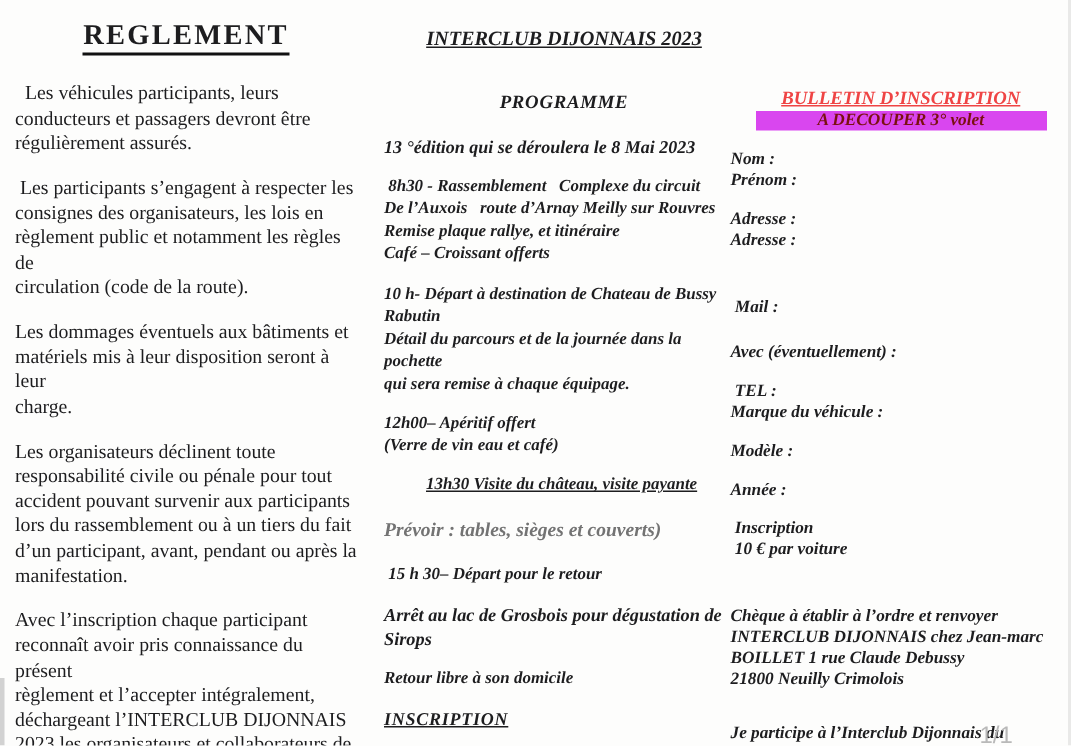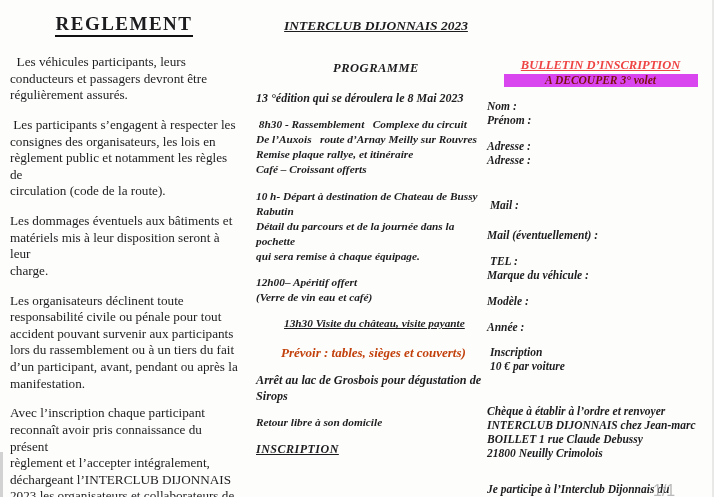--- a/index.html
+++ b/index.html
@@ -28,21 +28,21 @@
   
   .mid{font-style:italic;font-weight:bold;}
   .club-title{
     text-align:center;font-size:13.5px;margin-top:18px;
   }
   .club-title span{text-decoration:underline;}
   .programme{ text-align:center;font-size:12.5px;margin-top:27px;letter-spacing:0.5px;}
   .edition{font-size:12px;margin-top:15px;}
   .prog-block{font-size:11.3px;line-height:1.34;white-space:pre-wrap;margin-top:11px;}
   .underlined{text-decoration:underline;margin-left:28px;}
-  .prevoir{font-size:13px;margin-top:13px;color:#c2410c;margin-left:25px;}
+  .prevoir{font-size:13px;margin-top:13px;color:#737373;}
   .inscription-h{font-size:12px;margin-top:12px;text-decoration:underline;letter-spacing:0.5px;}
 
   
   .right{font-style:italic;font-weight:bold;}
   .bulletin-title{
     text-align:center;font-size:12.5px;margin-top:58px;color:#ef4444;
   }
   .bulletin-title span{text-decoration:underline;}
   .banner{
     text-align:center;margin:1px auto 0 auto;width:190px;
@@ -104,38 +104,39 @@
 Remise plaque rallye, et itinéraire
 Café – Croissant offerts</div>
   <div class="prog-block">10 h- Départ à destination de Chateau de Bussy
 Rabutin
 Détail du parcours et de la journée dans la pochette
 qui sera remise à chaque équipage.</div>
   <div class="prog-block">12h00– Apéritif offert
 (Verre de vin eau et café)</div>
   <div class="prog-block underlined">13h30 Visite du château, visite payante</div>
   <div class="prevoir">Prévoir : tables, sièges et couverts)</div>
+  <div class="prog-block" style="margin-top:15px"> 15 h 30– Départ pour le retour</div>
   <div class="prog-block" style="font-size:12.2px">Arrêt au lac de Grosbois pour dégustation de
 Sirops</div>
   <div class="prog-block">Retour libre à son domicile</div>
   <div class="inscription-h">INSCRIPTION</div>
 
 </div>
 
 <div class="col right" id="right-col">
   <div class="bulletin-title">
     <span>BULLETIN D’INSCRIPTION</span>
   </div>
   <div class="banner">A DECOUPER  3° volet</div>
   <div class="field mt12">Nom :</div>
   <div class="field">Prénom :</div>
   <div class="field mt12">Adresse :</div>
   <div class="field">Adresse :</div>
   <div class="field mt17"> Mail :</div>
-  <div class="field mt16">Mail (éventuellement) :</div>
+  <div class="field mt16">Avec (éventuellement) :</div>
   <div class="field mt12"> TEL :</div>
   <div class="field">Marque du véhicule :</div>
   <div class="field mt12">Modèle :</div>
   <div class="field mt12">Année :</div>
   <div class="field mt11"> Inscription
  10 € par voiture</div>
   <div class="field mt17">Chèque à établir à l’ordre et renvoyer
 INTERCLUB DIJONNAIS chez Jean-marc
 BOILLET 1 rue Claude Debussy
 21800 Neuilly Crimolois</div>

